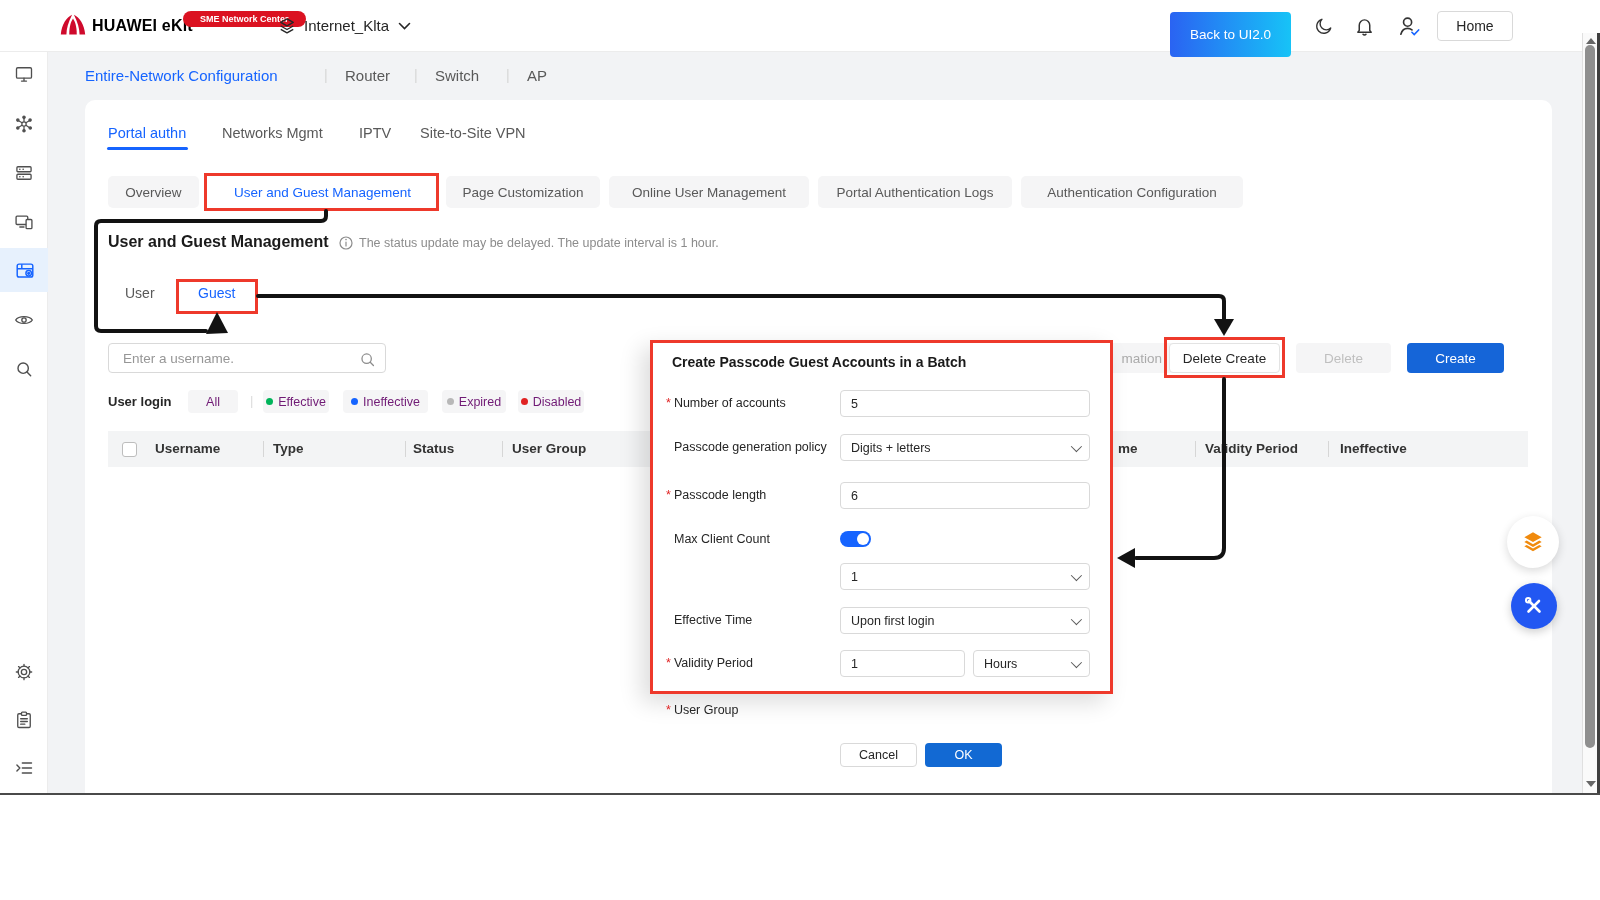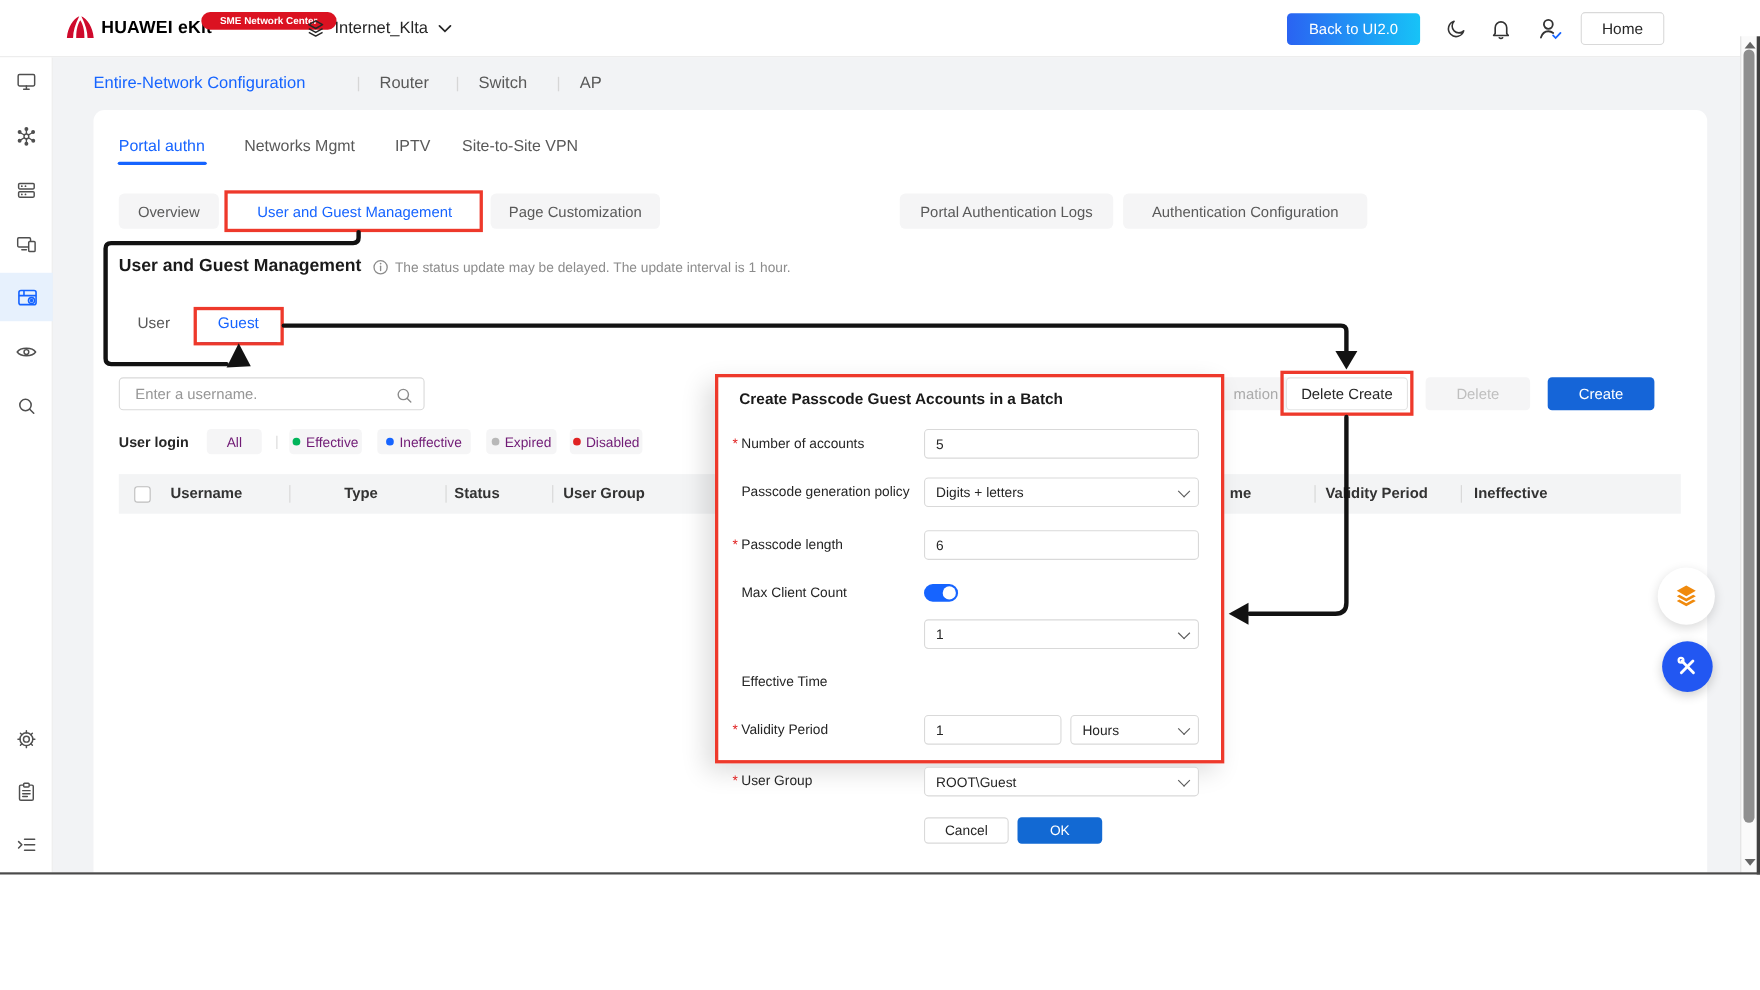--- a/index.html
+++ b/index.html
@@ -6,21 +6,21 @@
   html,body { width:1600px; height:900px; }
   body { font-family:"Liberation Sans", sans-serif; background:#fff; position:relative; overflow:hidden; color:#262626; }
   .a { position:absolute; }
   .page { position:absolute; inset:0; width:1600px; height:900px; }
 
   
   .top-header { left:0; top:0; width:1600px; height:52px; background:#fff; border-bottom:1px solid #ececec; z-index:6; }
   .brand-text { font-size:16px; font-weight:bold; color:#000; letter-spacing:.2px; }
   .brand-badge { background:#db1221; color:#fff; font-size:9px; font-weight:bold; padding:3px 17px; border-radius:9px; white-space:nowrap; }
   .site-name { font-size:15px; color:#262626; }
-  .btn-gradient { background:linear-gradient(90deg,#2a63f2,#17c3f7); color:#fff; font-size:13.5px; border:none; border-radius:4px; width:121px; height:29px; cursor:pointer; }
+  .btn-gradient { background:linear-gradient(90deg,#2a63f2,#17c3f7); color:#fff; font-size:13.5px; border:none; border-radius:4px; width:121px; height:45px; cursor:pointer; }
   .btn-home { background:#fff; border:1px solid #d9d9d9; border-radius:4px; font-size:14px; color:#262626; width:76px; height:30px; cursor:pointer; }
 
   
   .sidebar { left:0; top:52px; width:48px; height:741px; background:#fff; border-right:1px solid #ececec; z-index:5; }
   .side-ico { left:14px; width:20px; height:20px; }
   .side-active-bg { left:0; width:48px; height:44px; background:#e7f1fd; }
 
   
   .main-bg { left:48px; top:52px; width:1536px; height:741px; background:#f2f3f5; }
   .card { left:85px; top:100px; width:1467px; height:693px; background:#fff; border-radius:10px 10px 0 0; }
@@ -231,20 +231,21 @@
 
   <span class="a maintab active" style="left:108px;top:125px;">Portal authn</span>
   <span class="a maintab" style="left:222px;top:125px;">Networks Mgmt</span>
   <span class="a maintab" style="left:359px;top:125px;">IPTV</span>
   <span class="a maintab" style="left:420px;top:125px;">Site-to-Site VPN</span>
   <div class="a tab-underline" style="left:107px;top:147px;width:81px;"></div>
 
   <div class="a pill" style="left:108px;width:91px;">Overview</div>
   <div class="a pill active" style="left:208px;width:229px;">User and Guest Management</div>
   <div class="a pill" style="left:446px;width:154px;">Page Customization</div>
+  <div class="a pill" style="left:609px;width:200px;">Online User Management</div>
   <div class="a pill" style="left:818px;width:194px;">Portal Authentication Logs</div>
   <div class="a pill" style="left:1021px;width:222px;">Authentication Configuration</div>
 
   <span class="a h-title" style="left:108px;top:233px;">User and Guest Management</span>
   <span class="a" style="left:339px;top:236px;">
     <svg width="14" height="14" viewBox="0 0 14 14" fill="none" stroke="#8c8c8c" stroke-width="1.2">
         <circle cx="7" cy="7" r="6"></circle>
         <path d="M7 6v4" stroke-linecap="round"></path>
         <circle cx="7" cy="3.6" r="0.8" fill="#8c8c8c" stroke="none"></circle>
       </svg>
@@ -287,21 +288,21 @@
   </div>
   <div class="a spill" style="left:518px;width:66px;">
     <span class="dot" style="background:#e02222;"></span>
     <span>Disabled</span>
   </div>
 
   <div class="a thead">
     <div class="a chk"></div>
     <span class="a col" style="left:47px;">Username</span>
     <div class="a tdiv" style="left:155px;"></div>
-    <span class="a col" style="left:165px;margin-left:40px;">Type</span>
+    <span class="a col" style="left:165px;">Type</span>
     <div class="a tdiv" style="left:297px;"></div>
     <span class="a col" style="left:305px;">Status</span>
     <div class="a tdiv" style="left:394px;"></div>
     <span class="a col" style="left:404px;">User Group</span>
     <span class="a col" style="left:1010px;">me</span>
     <div class="a tdiv" style="left:1087px;"></div>
     <span class="a col" style="left:1097px;">Validity Period</span>
     <div class="a tdiv" style="left:1220px;"></div>
     <span class="a col" style="left:1232px;">Ineffective</span>
   </div>
@@ -326,35 +327,35 @@
       </div>
 
     <span class="a dlg-label" style="top:189px;left:21px;">Max Client Count</span>
     <div class="a toggle" style="top:188px;"></div>
     <div class="a ctrl select" style="top:220px;">
         <span>1</span>
         <span class="chev"></span>
       </div>
 
     <span class="a dlg-label" style="top:270px;left:21px;">Effective Time</span>
+    <div class="a ctrl select" style="top:264px;">
+        <span>Upon first login</span>
+        <span class="chev"></span>
+      </div>
 
     <span class="a dlg-label" style="top:313px;"><span class="req">*</span><span>Validity Period</span></span>
     <div class="a ctrl" style="top:307px;width:125px;">
         <span>1</span>
       </div>
     <div class="a ctrl select" style="top:307px;left:320px;width:117px;">
         <span>Hours</span>
         <span class="chev"></span>
       </div>
 
     <span class="a dlg-label" style="top:360px;"><span class="req">*</span><span>User Group</span></span>
-    <div class="a ctrl select" style="top:354px;">
-        <span>ROOT\Guest</span>
-        <span class="chev"></span>
-      </div>
 
     <div class="a dlg-btn cancel">Cancel</div>
     <div class="a dlg-btn ok">OK</div>
   </div>
 
   <div class="a red-box" style="left:204px;top:173px;width:235px;height:38px;"></div>
   <div class="a red-box" style="left:176px;top:279px;width:82px;height:35px;"></div>
   <div class="a red-box" style="left:1164px;top:337px;width:121px;height:41px;"></div>
 
   <svg class="a anno" viewBox="0 0 1600 900">

